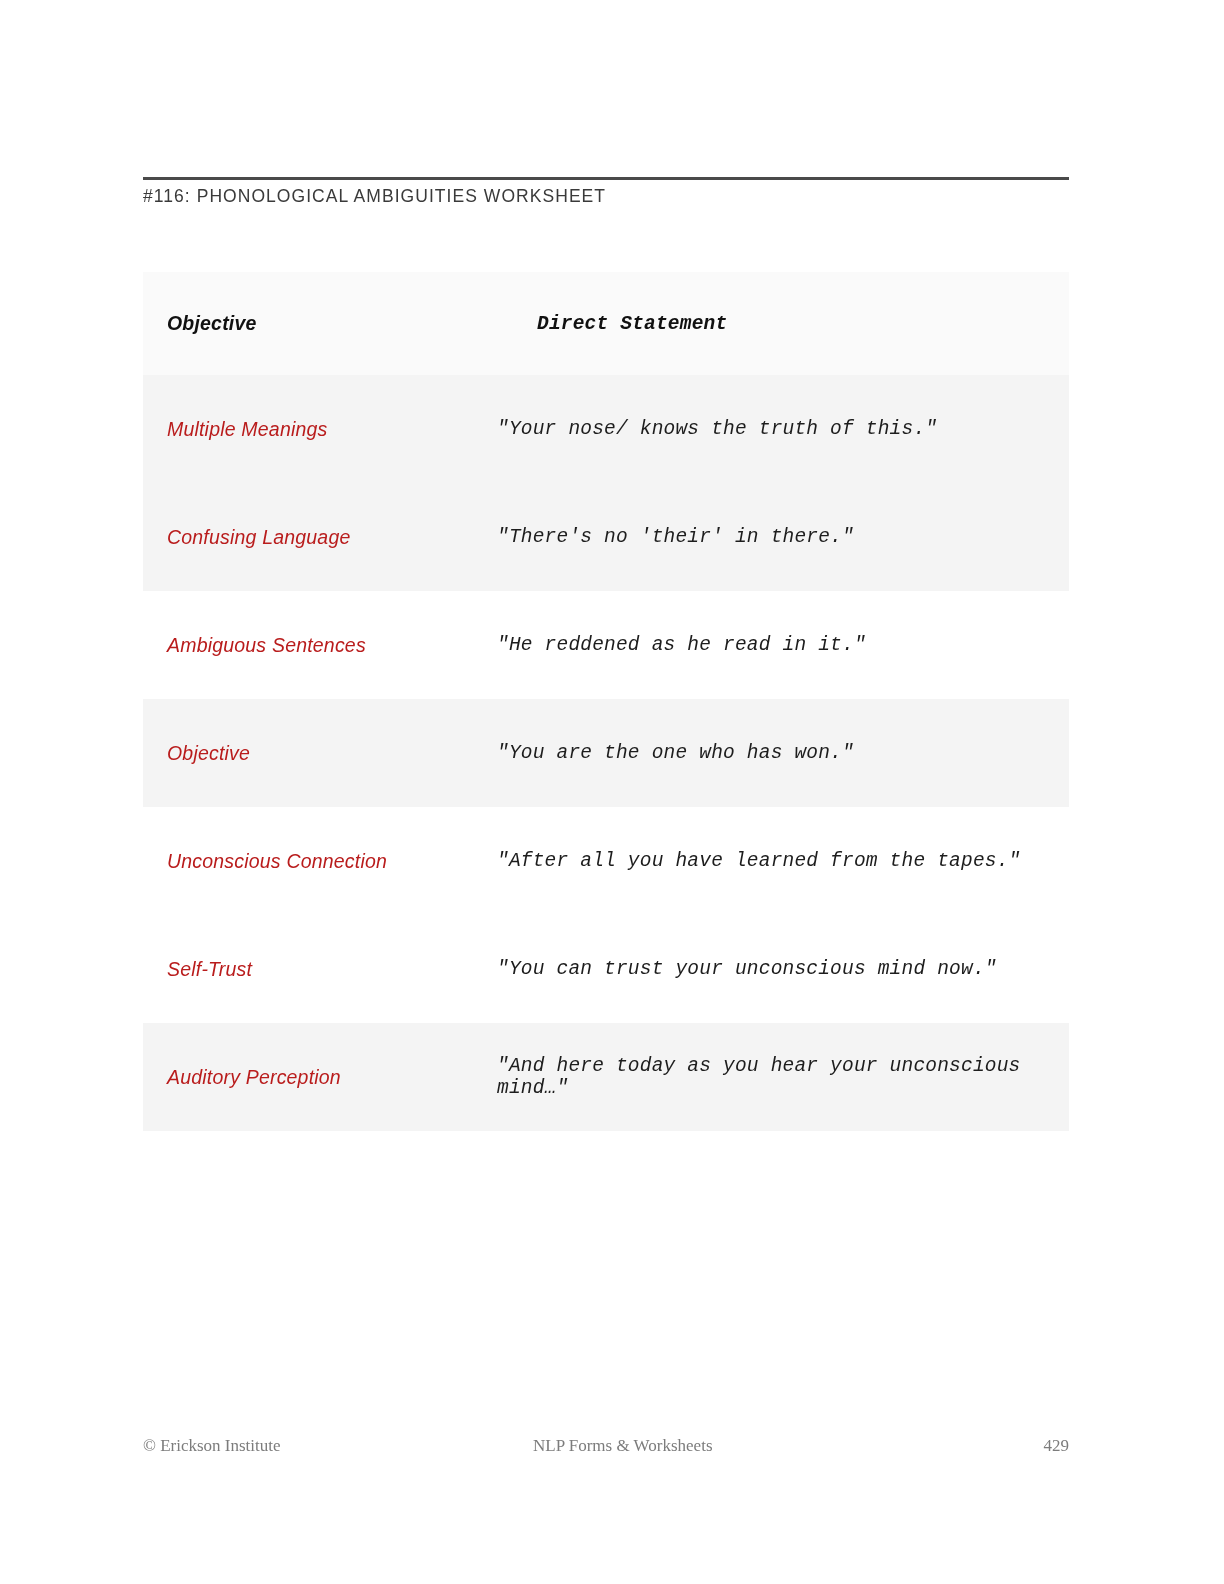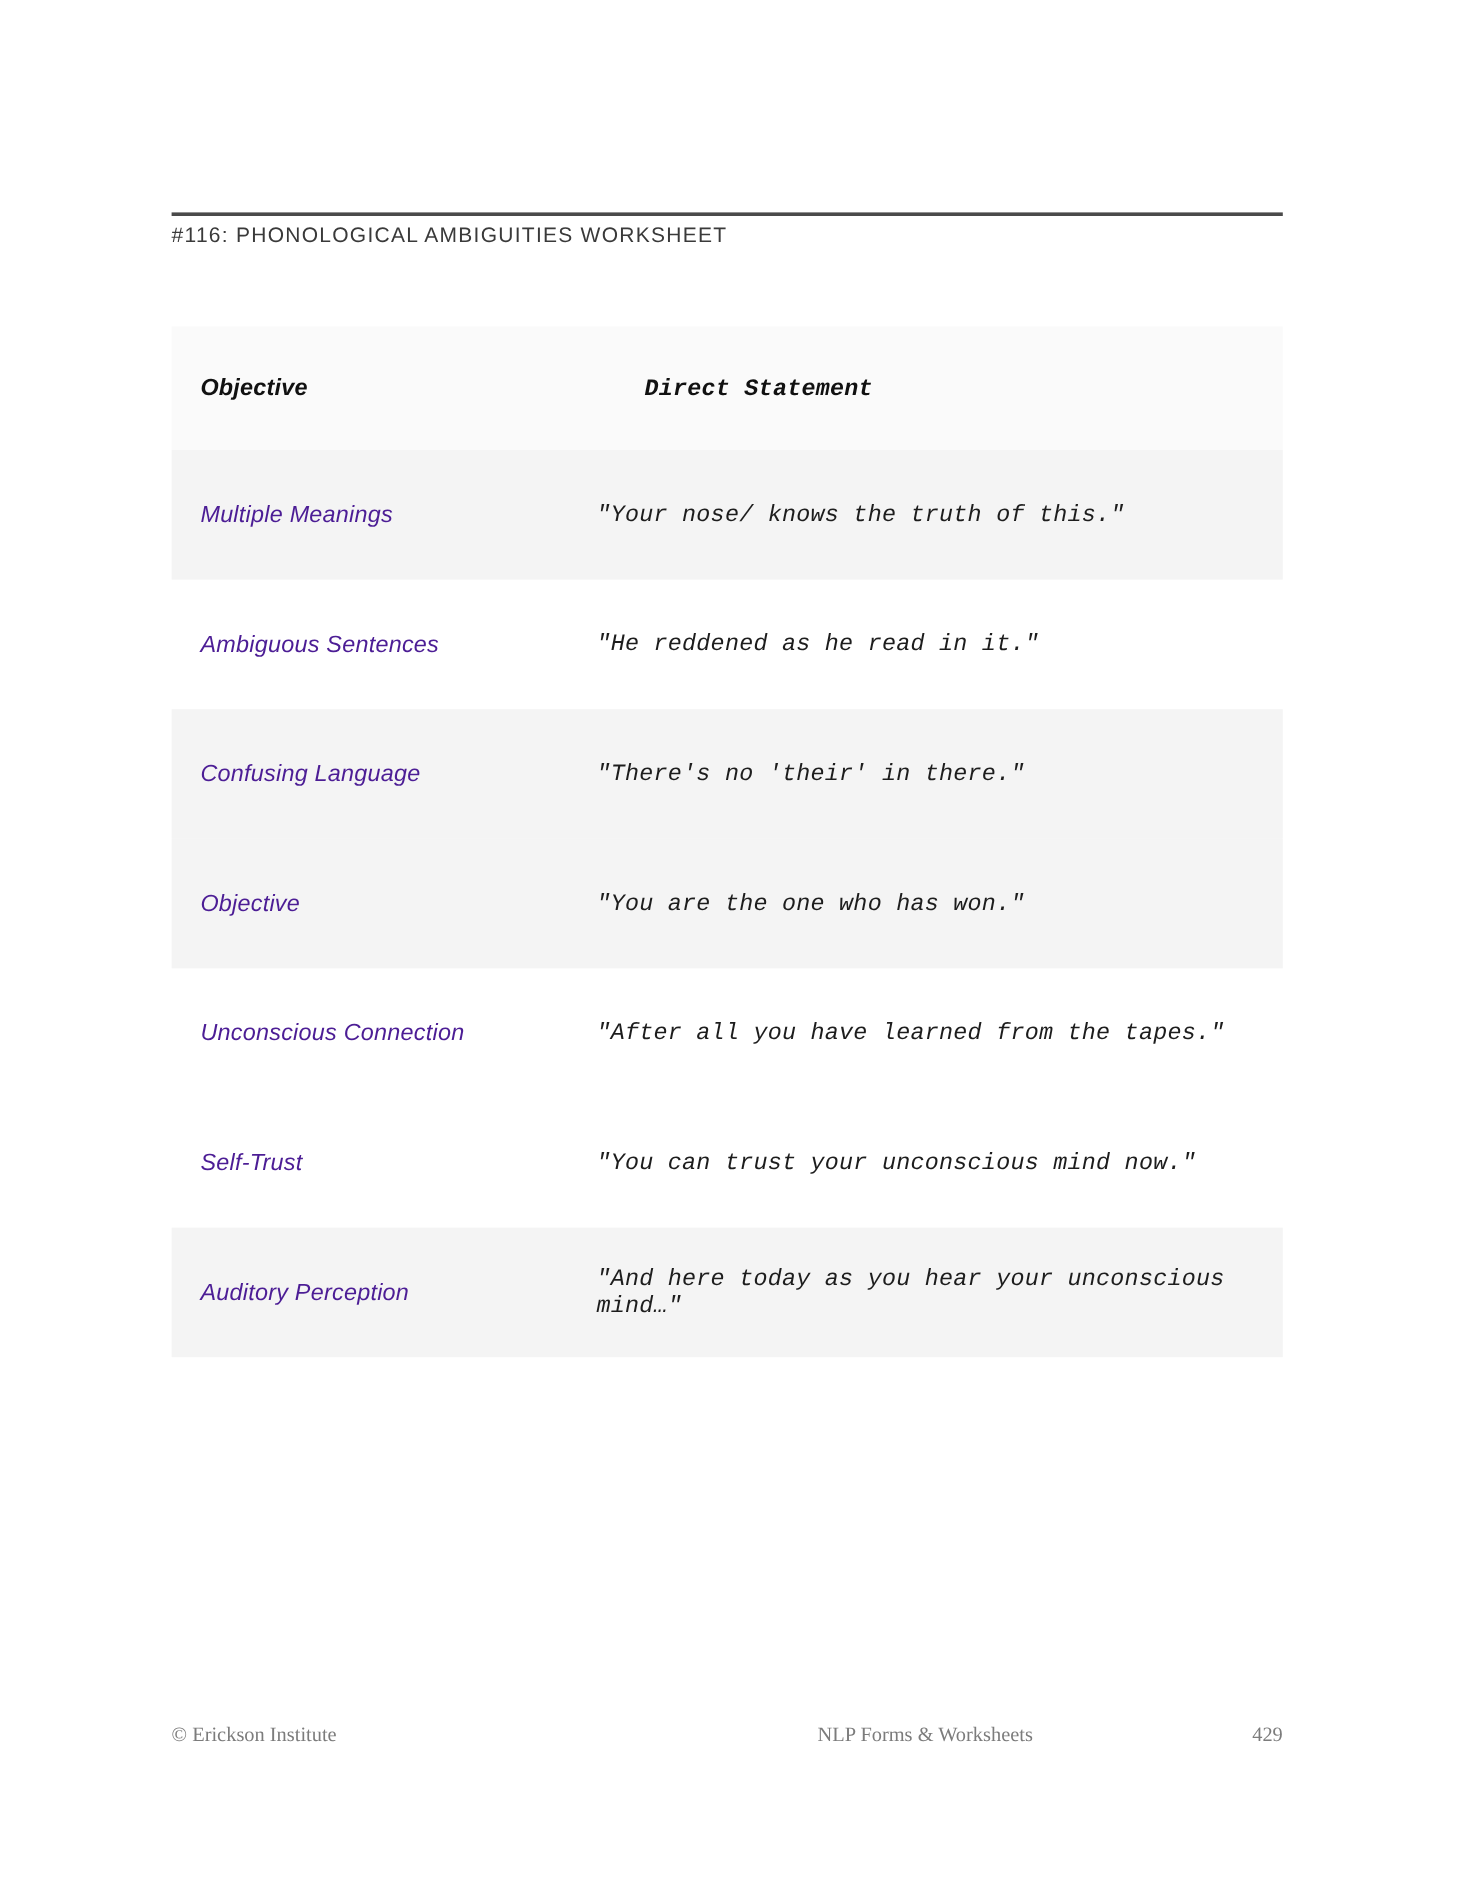--- a/index.html
+++ b/index.html
@@ -65,21 +65,21 @@
     gap: 40px;
   }
   .row.body {
     height: 108px;
   }
   .col-objective {
     width: 330px;
     flex: 0 0 330px;
     font-size: 19.5px;
     font-style: italic;
-    color: #4c1d95;
+    color: #b91c1c;
     letter-spacing: 0.01em;
   }
   .col-statement {
     flex: 1 1 auto;
     font-size: 19.5px;
     font-style: italic;
     color: #1d1d1d;
     letter-spacing: 0.01em;
     font-family: Liberation Mono, monospace;
   }
@@ -103,21 +103,21 @@
     color: #7c7c7c;
     font-family: "Liberation Serif", serif;
   }
   .footer-left {
     width: 350px;
     flex: 0 0 350px;
     font-family: Liberation Serif, serif;
   }
   .footer-center {
     flex: 1 1 auto;
-    text-align: center;
+    text-align: left;
     padding-left: 3px;
     margin-left: 37px;
   }
   .footer-right {
     flex: 0 0 60px;
     text-align: right;
   }
 </style>
 </head>
 <body>
@@ -136,28 +136,28 @@
       <div class="col-objective">Objective</div>
       <div class="col-statement">Direct Statement</div>
     </div>
 
     <div class="row body shaded">
       <div class="col-objective">Multiple Meanings</div>
       <div class="col-statement">"Your nose/ knows the truth of this."</div>
     </div>
 
 
+    <div class="row body shaded">
+      <div class="col-objective">Confusing Language</div>
+      <div class="col-statement">"There's no 'their' in there."</div>
+    </div>
+
     <div class="row body">
       <div class="col-objective">Ambiguous Sentences</div>
       <div class="col-statement">"He reddened as he read in it."</div>
-    </div>
-
-    <div class="row body shaded">
-      <div class="col-objective">Confusing Language</div>
-      <div class="col-statement">"There's no 'their' in there."</div>
     </div>
 
     <div class="row body shaded">
       <div class="col-objective">Objective</div>
       <div class="col-statement">"You are the one who has won."</div>
     </div>
 
     <div class="row body">
       <div class="col-objective">Unconscious Connection</div>
       <div class="col-statement">"After all you have learned from the tapes."</div>

